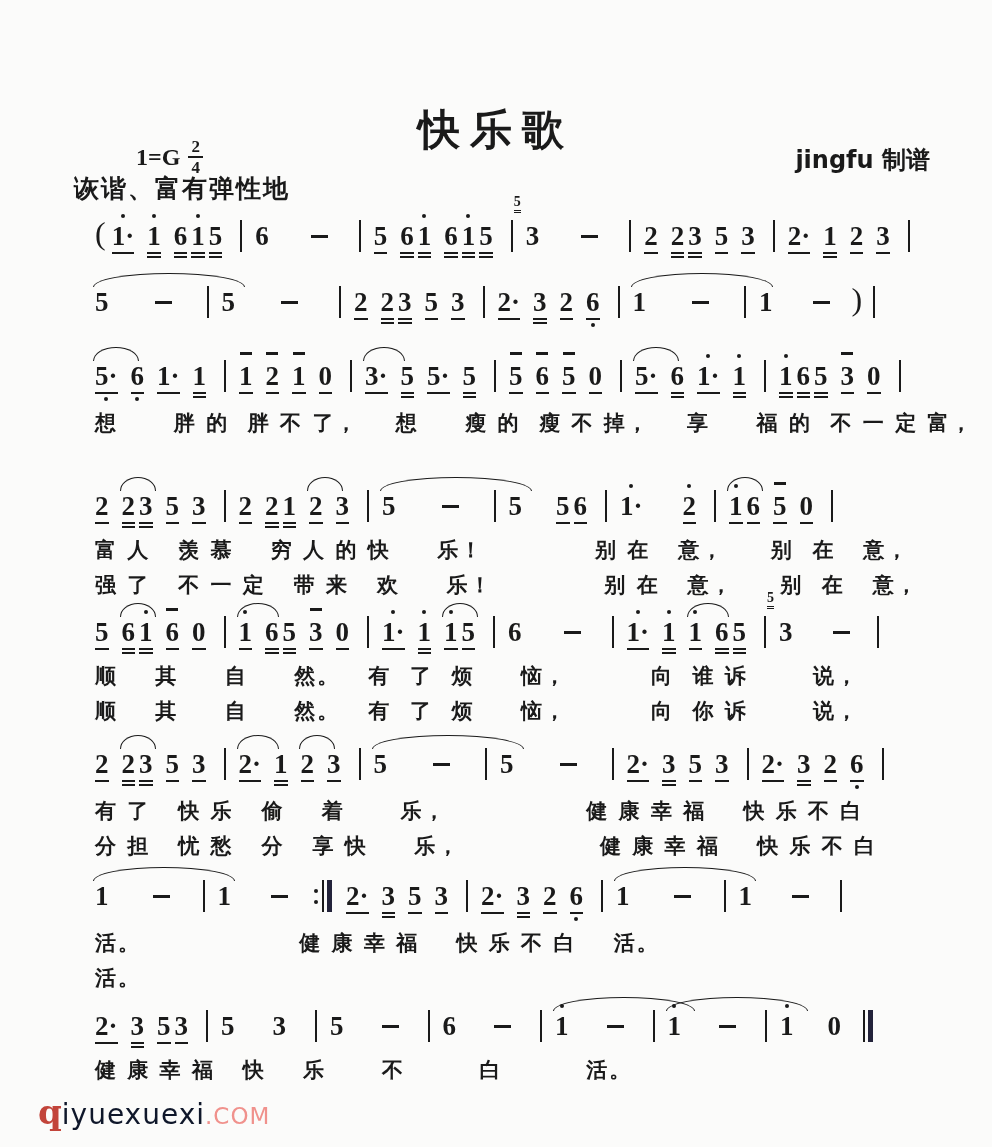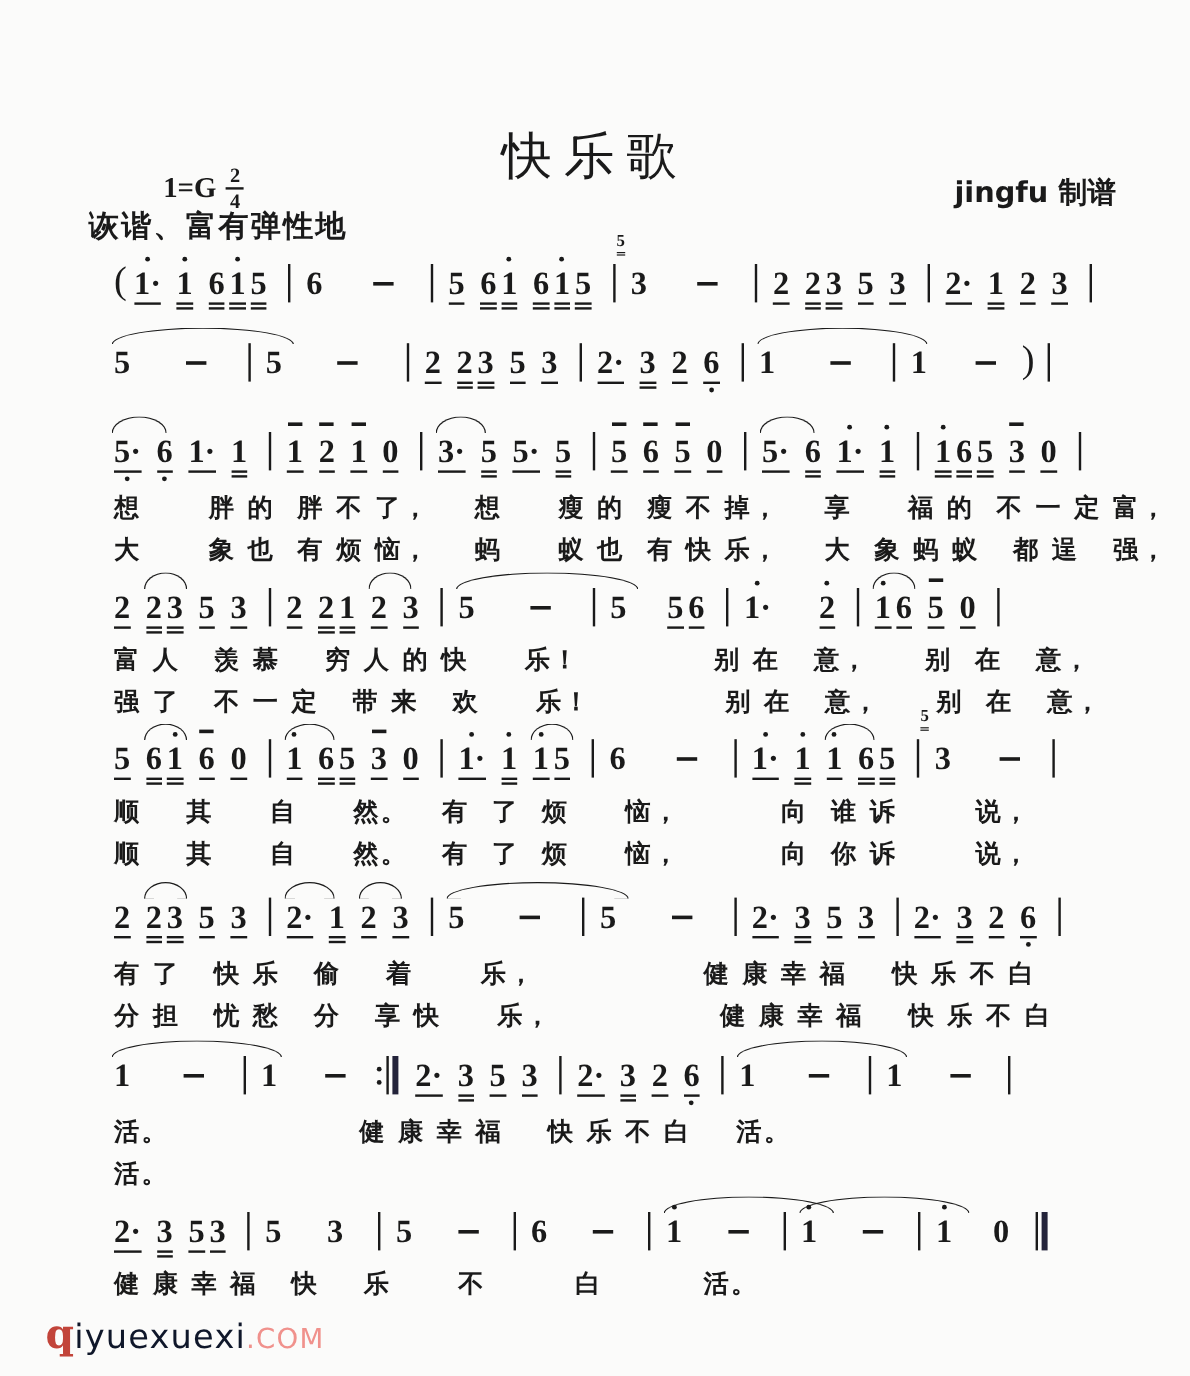--- a/index.html
+++ b/index.html
@@ -1,20 +1,20 @@
 <!DOCTYPE html>
 <html><head>
 <meta charset="utf-8">
 <style>
   html,body{margin:0;padding:0;background:#e8e8e8;}
   .page{position:relative;width:992px;height:1147px;margin:0 auto;background:#fbfbfa;overflow:hidden;
         font-family:"Liberation Serif",serif;color:#1a1a1a;}
   
   .title{position:absolute;top:102px;left:0;width:100%;text-align:center;
-         font-size:42px;font-weight:400;letter-spacing:10px;
+         font-size:42px;font-weight:700;letter-spacing:10px;
          font-family:"DejaVu Sans",sans-serif;}
   .keysig{position:absolute;top:138px;left:95px;display:flex;align-items:center;
           font-size:24px;font-weight:700;margin-left:41px;}
   .frac{display:inline-flex;flex-direction:column;align-items:center;margin-left:8px;
         font-size:17px;font-weight:700;line-height:17px;}
   .frac .fbar{width:15px;height:2px;background:#1a1a1a;margin:1px 0;}
   .tempo{position:absolute;top:172px;left:74px;font-size:25px;font-weight:700;
          font-family:"DejaVu Sans",sans-serif;letter-spacing:2px;}
   .credits{position:absolute;top:142px;right:62px;text-align:right;
            font-size:24px;font-weight:600;line-height:36px;
@@ -394,21 +394,20 @@
             <span class="num">3</span>
             <span class="ul"></span>
           </span>
           <span class="tok">
             <span class="num">0</span>
             <span class="ul"></span>
           </span>
           <span class="bar"></span>
         </div>
         <div class="lyr">想      胖 的  胖 不 了，    想     瘦 的  瘦 不 掉，    享     福 的  不 一 定 富，</div>
-        <div class="lyr">大      象 也  有 烦 恼，    蚂     蚁 也  有 快 乐，    大  象 蚂 蚁   都 逞   强，</div>
       </div>
       <div class="system" style="top: 482px;">
         <div class="nrow">
           <span class="tok">
             <span class="num">2</span>
             <span class="ul"></span>
           </span>
           <span class="tok g">
             <span class="arc" style="width: 34px;"></span>
             <span class="num">2</span>

